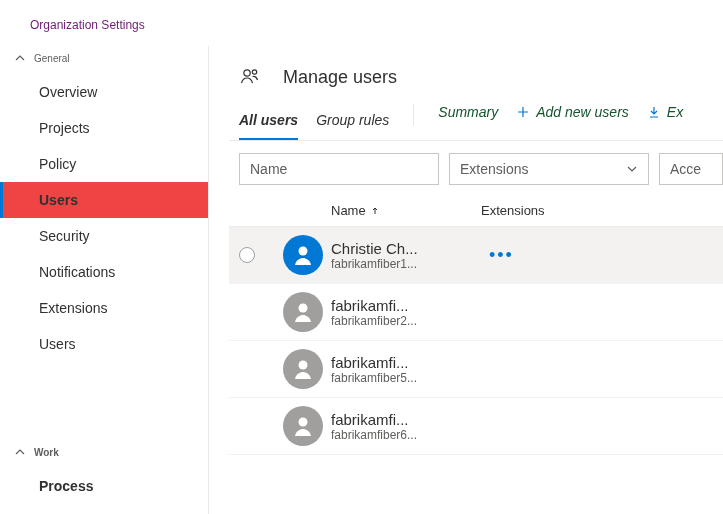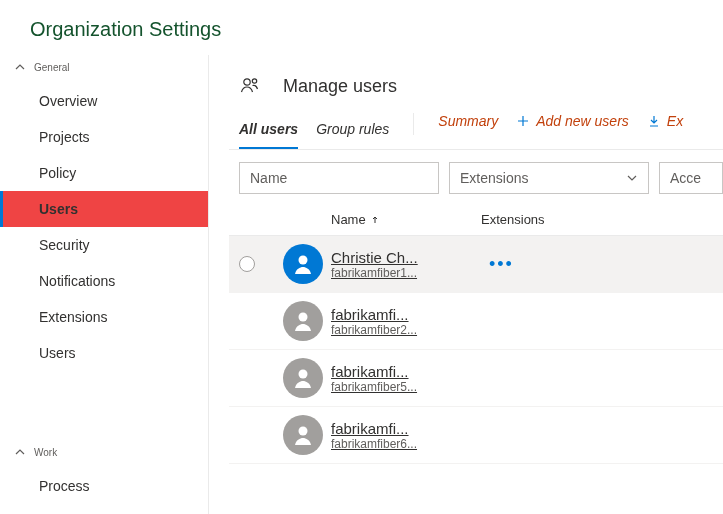--- a/index.html
+++ b/index.html
@@ -1,49 +1,49 @@
 <!DOCTYPE html>
 <html><head>
 <meta charset="utf-8">
 <style>
   * { box-sizing: border-box; margin: 0; padding: 0; font-family: "Segoe UI", -apple-system, sans-serif; }
   body { width: 723px; height: 514px; overflow: hidden; background: #fff; color: #323130; font-size: 14px; }
   .wrapper { display: flex; height: 100%; flex-direction: column; }
-  .page-title { font-size: 20px; font-weight: 400; padding: 18px 0 14px 30px; color: #14532d; }
+  .page-title { font-size: 12px; font-weight: 400; padding: 18px 0 14px 30px; color: #701a75; }
   .body { display: flex; flex: 1; }
   .sidebar { width: 250px; border-right: 1px solid #eaeaea; display:flex; flex-direction:column; }
   .side-sec-header { display:flex; align-items:center; gap:8px; padding: 6px 16px 10px 14px; color:#605e5c; font-size:10px; cursor:pointer; }
   .side-items { display:flex; flex-direction:column; padding-bottom:10px; }
   .side-item { padding: 10px 0 10px 36px; cursor:pointer; color:#323130; border-left:3px solid transparent; }
   .side-item.active { border-left:3px solid #0078d4; font-weight:600; background:#ef4444; }
-  .side-group2 { margin-top:auto; }
+  .side-group2 { margin-top:auto;font-weight:bold; }
   .main { flex:1; padding: 0 0 0 20px; position:relative; }
   .manage-header { display:flex; align-items:center; gap:22px; padding: 20px 0 16px 10px; font-size:18px; color:#323130; }
   .tabbar { display:flex; align-items:flex-start; gap:18px; padding-left:10px; border-bottom:1px solid #eaeaea;font-style:italic; }
   .tab { padding: 8px 0 10px 0; cursor:pointer; color:#323130; border-bottom:2px solid transparent; }
   .tab.active { border-bottom:2px solid #0078d4; font-weight:600; }
   .tabdiv { width:1px; height:22px; background:#eaeaea; margin:0 6px; }
-  .tablink { color:#c2410c; cursor:pointer; display:flex; align-items:center; gap:6px; }
+  .tablink { color:#14532d; cursor:pointer; display:flex; align-items:center; gap:6px; }
   .filters { display:flex; gap:10px; padding:12px 0 12px 10px; }
   .filter { border:1px solid #c8c6c4; height:32px; display:flex; align-items:center; padding:0 10px; color:#605e5c; background:#fff; }
   .filter.name { width:200px; }
   .filter.ext { width:200px; justify-content:space-between; }
   .filter.acc { width:64px; overflow:hidden; }
   .colhead { display:flex; padding:6px 0 8px 10px; color:#323130; font-size:13px; border-bottom:1px solid #eaeaea; }
   .col-check { width:44px; }
   .col-avatar { width:48px; }
   .col-name { width:150px; display:flex; align-items:center; gap:4px;}
   .col-ext { flex:1; }
   .row { display:flex; align-items:center; padding:8px 0 8px 10px; border-bottom:1px solid #f3f2f1; }
   .row.selected { background:#f3f2f1; }
   .radio { width:16px; height:16px; border:1px solid #a19f9d; border-radius:50%; background:#fff; }
   .avatar { width:40px; height:40px; border-radius:50%; display:flex; align-items:center; justify-content:center; }
   .avatar.blue { background:#0078d4; }
   .avatar.gray { background:#a19f9d; }
-  .namecol { display:flex; flex-direction:column; width:150px; overflow:hidden;text-decoration:underline;}
+  .namecol { display:flex; flex-direction:column; width:150px; overflow:hidden;}
   .uname { font-size:15px; white-space:nowrap; overflow:hidden; text-overflow:ellipsis;}
   .uemail { font-size:12px; color:#605e5c; white-space:nowrap; overflow:hidden; text-overflow:ellipsis;}
   .dots { color:#0078d4; font-size:18px; letter-spacing:2px; cursor:pointer; padding-left:8px;}
   svg { display:block; }
 </style>
 </head>
 <body>
 
 <div class="wrapper">
   <div class="page-title">Organization Settings</div>

